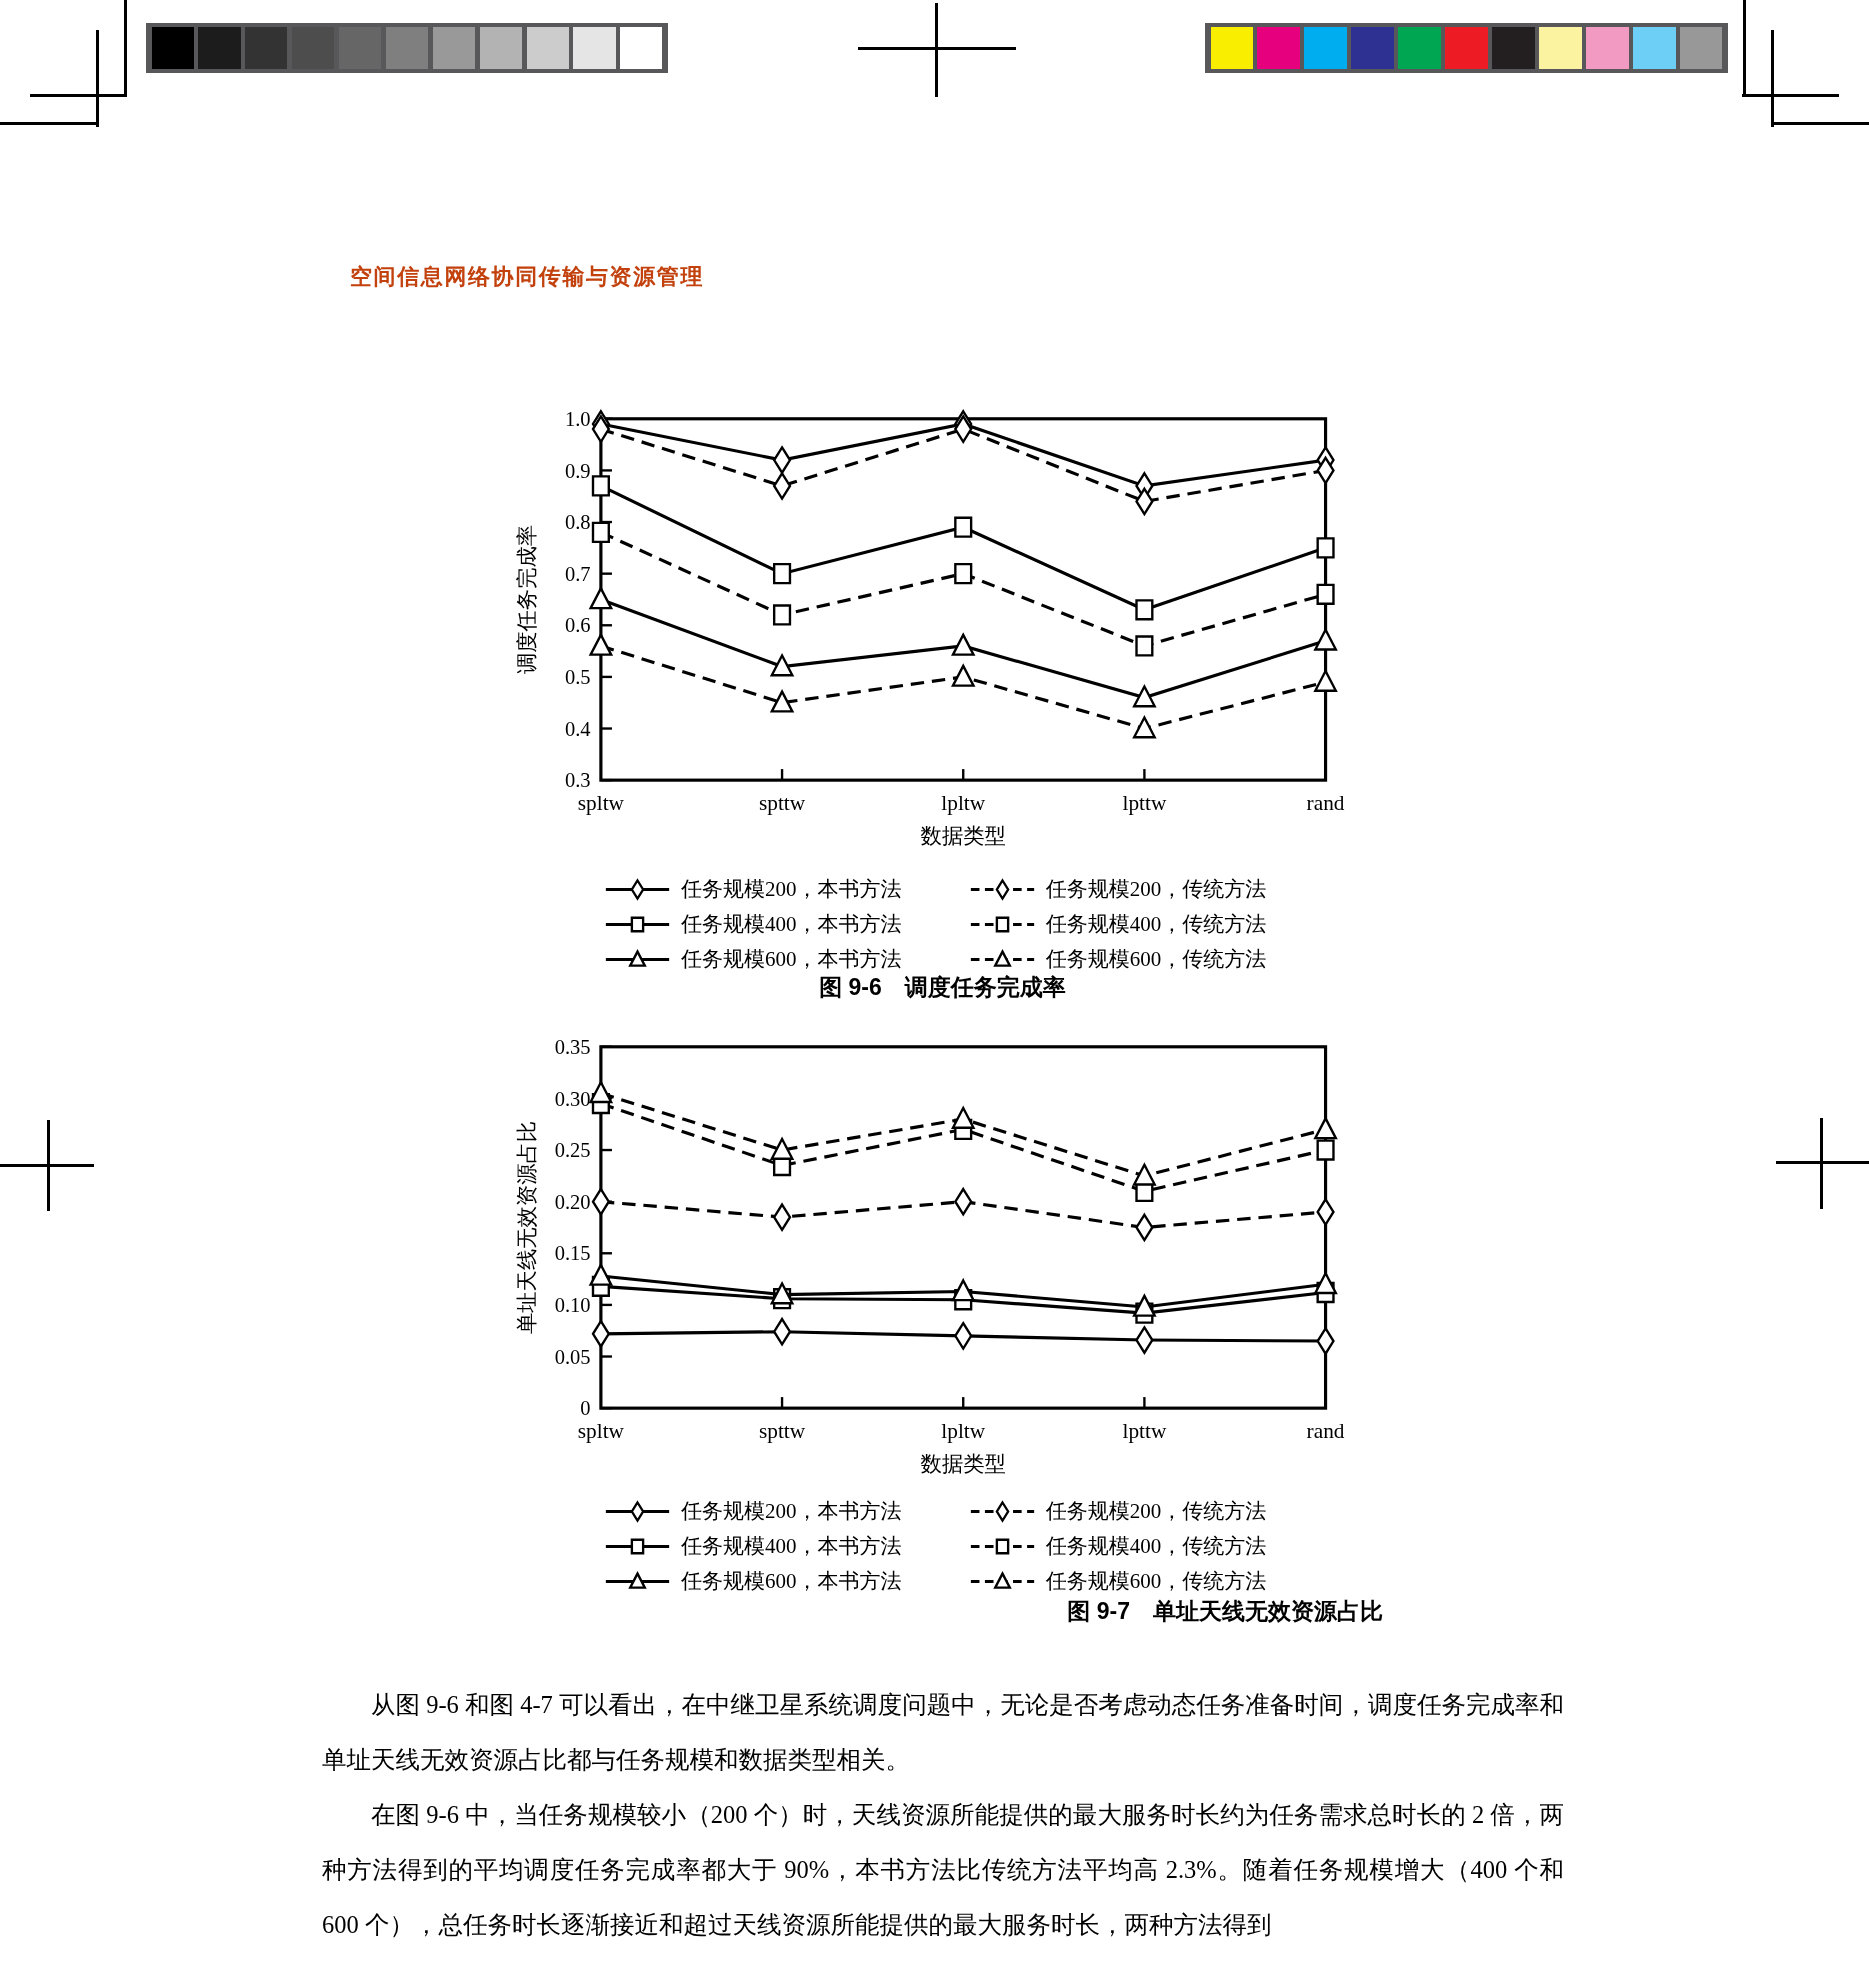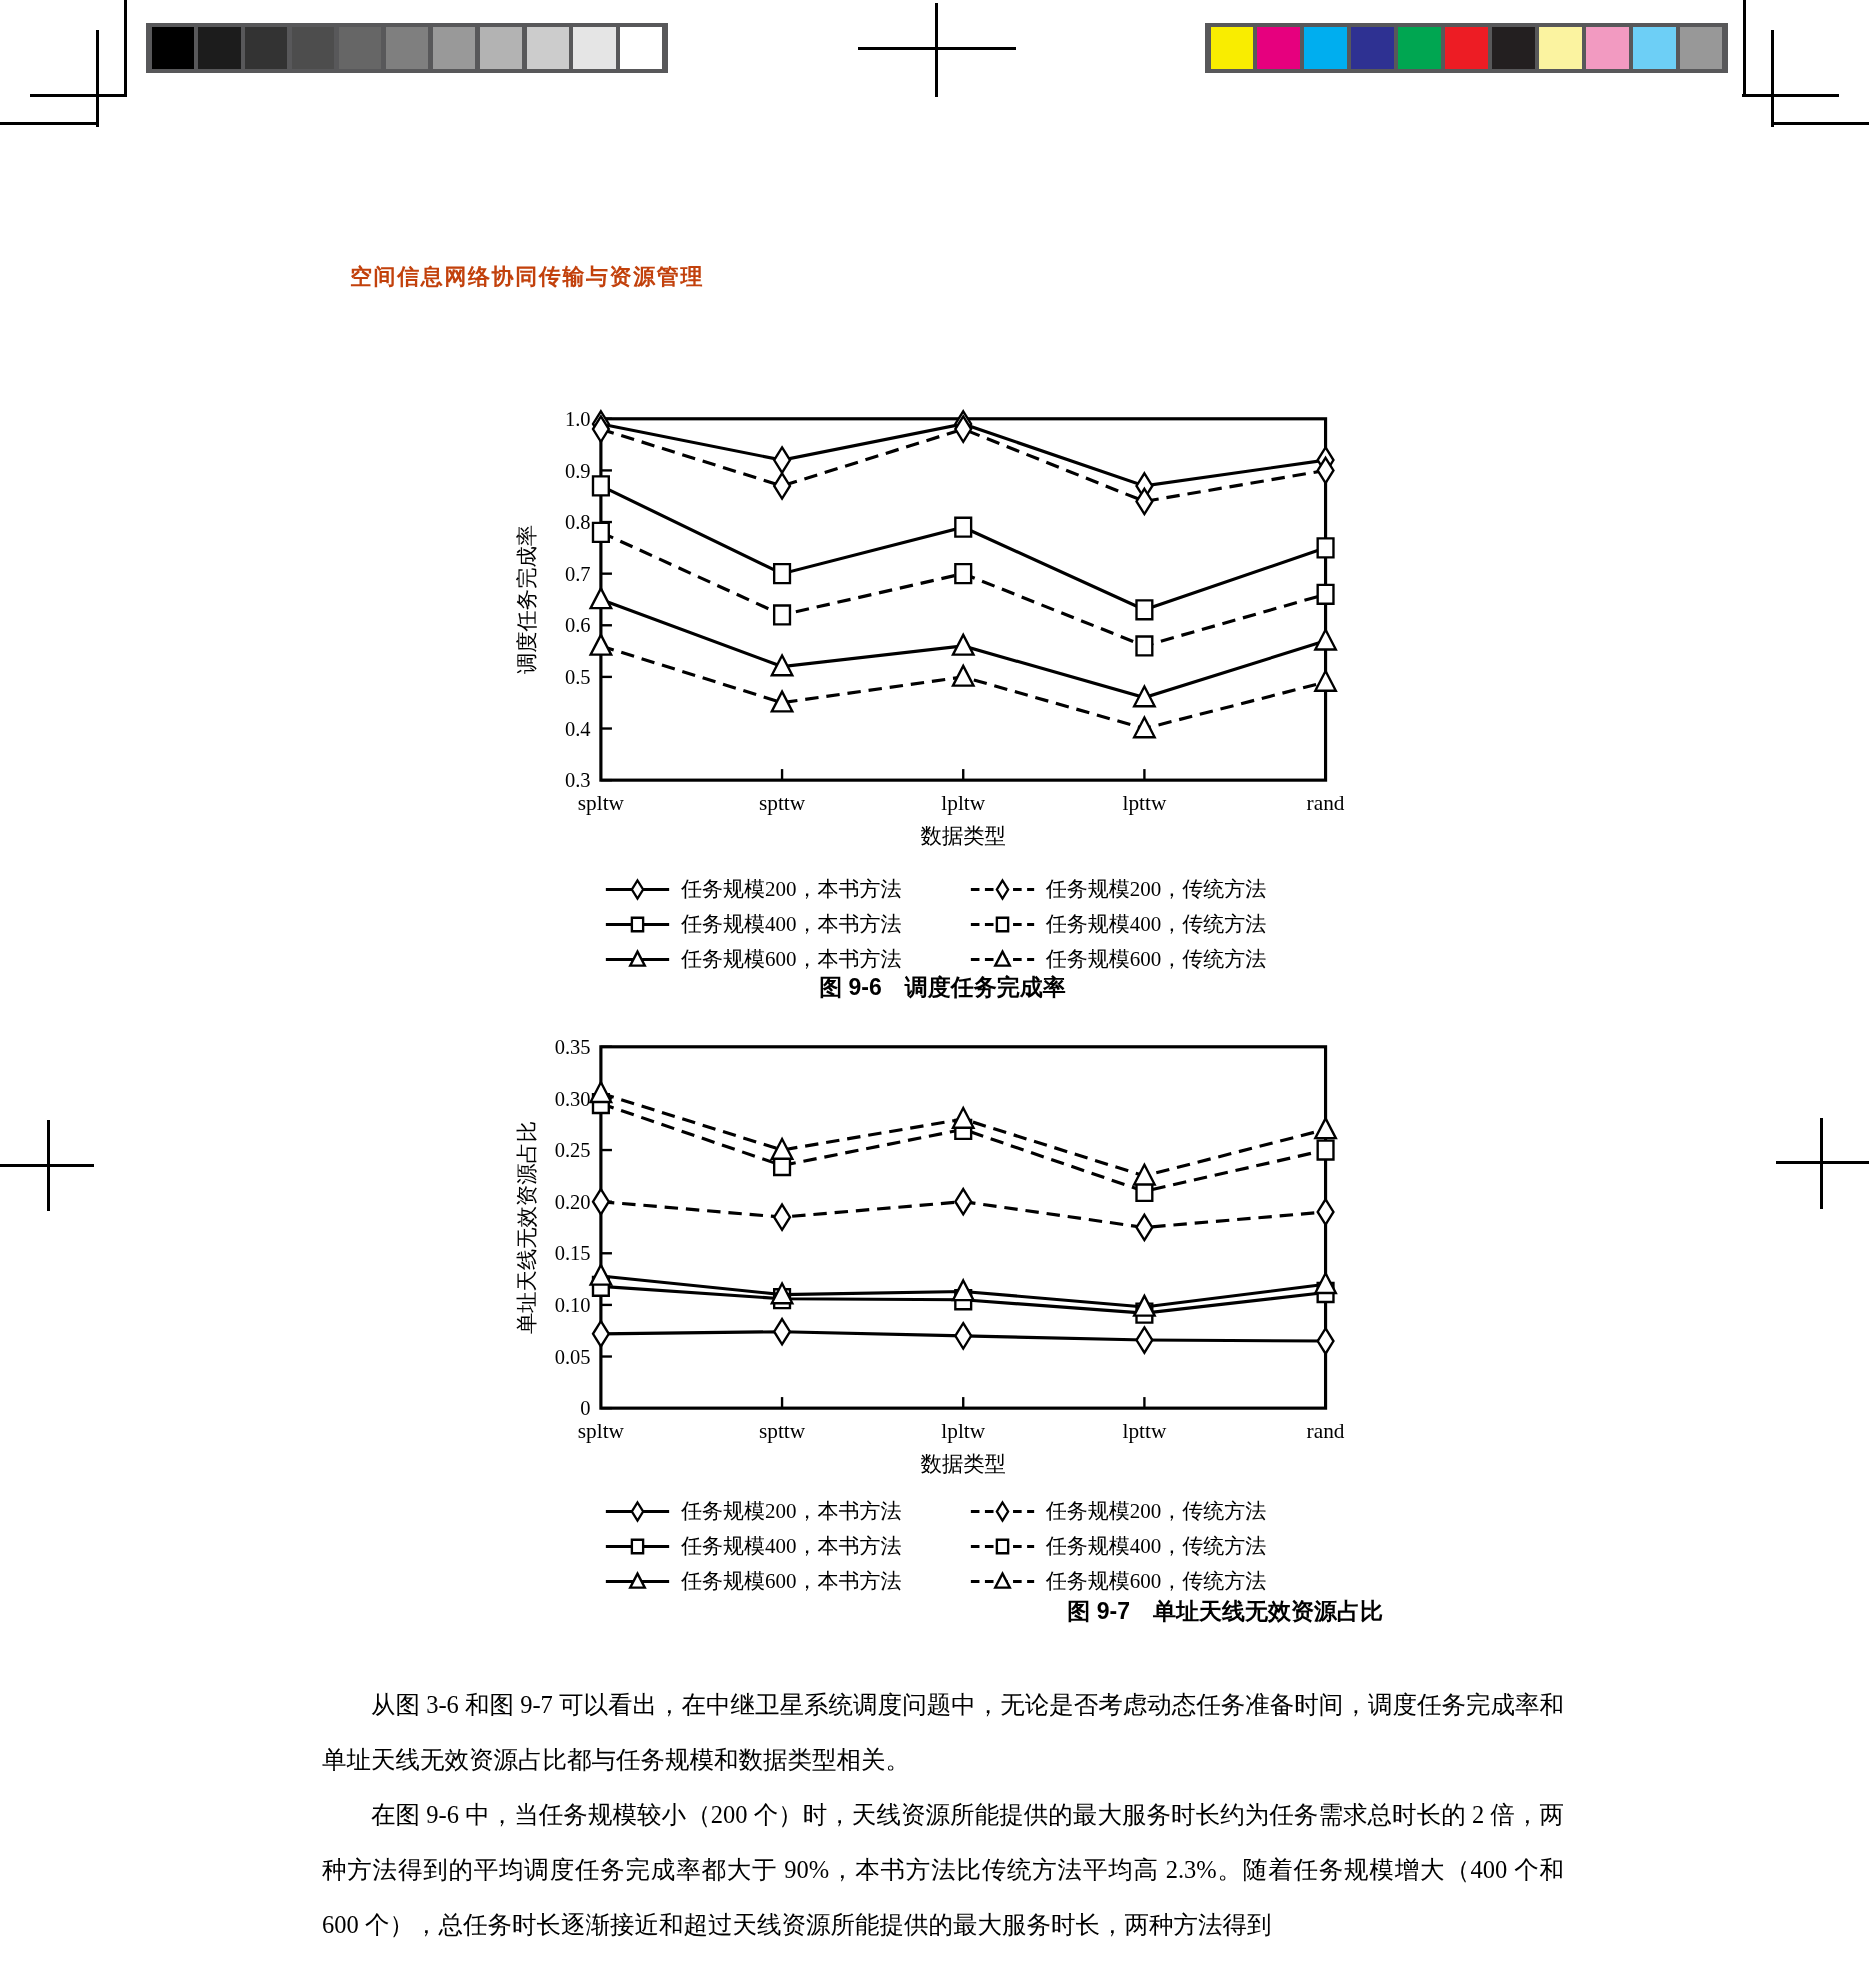--- a/index.html
+++ b/index.html
@@ -297,18 +297,18 @@
         <svg viewBox="0 0 170 64" class="legend-sample">
           <line x1="4" y1="32" x2="166" y2="32" stroke="#000" stroke-width="8" stroke-dasharray="22 14"></line>
           <path d="M85,11.84 L103.72,47.84 L66.28,47.84 Z" fill="#fff" stroke="#000" stroke-width="6"></path>
         </svg>
         <span class="legend-label">任务规模600，传统方法</span>
       </div>
     </div>
   <div id="caption-1" class="figure-caption">图 9-7　单址天线无效资源占比</div>
 
   <div class="body-text">
-    <p>从图 3-6 和图 9-7 可以看出，在中继卫星系统调度问题中，无论是否考虑动态任务准备时间，调度任务完成率和单址天线无效资源占比都与任务规模和数据类型相关。</p>
+    <p>从图 9-6 和图 4-7 可以看出，在中继卫星系统调度问题中，无论是否考虑动态任务准备时间，调度任务完成率和单址天线无效资源占比都与任务规模和数据类型相关。</p>
     <p>在图 9-6 中，当任务规模较小（200 个）时，天线资源所能提供的最大服务时长约为任务需求总时长的 2 倍，两种方法得到的平均调度任务完成率都大于 90%，本书方法比传统方法平均高 2.3%。随着任务规模增大（400 个和 600 个），总任务时长逐渐接近和超过天线资源所能提供的最大服务时长，两种方法得到</p>
   </div>
 
 </div>
 
 
 </body></html>

